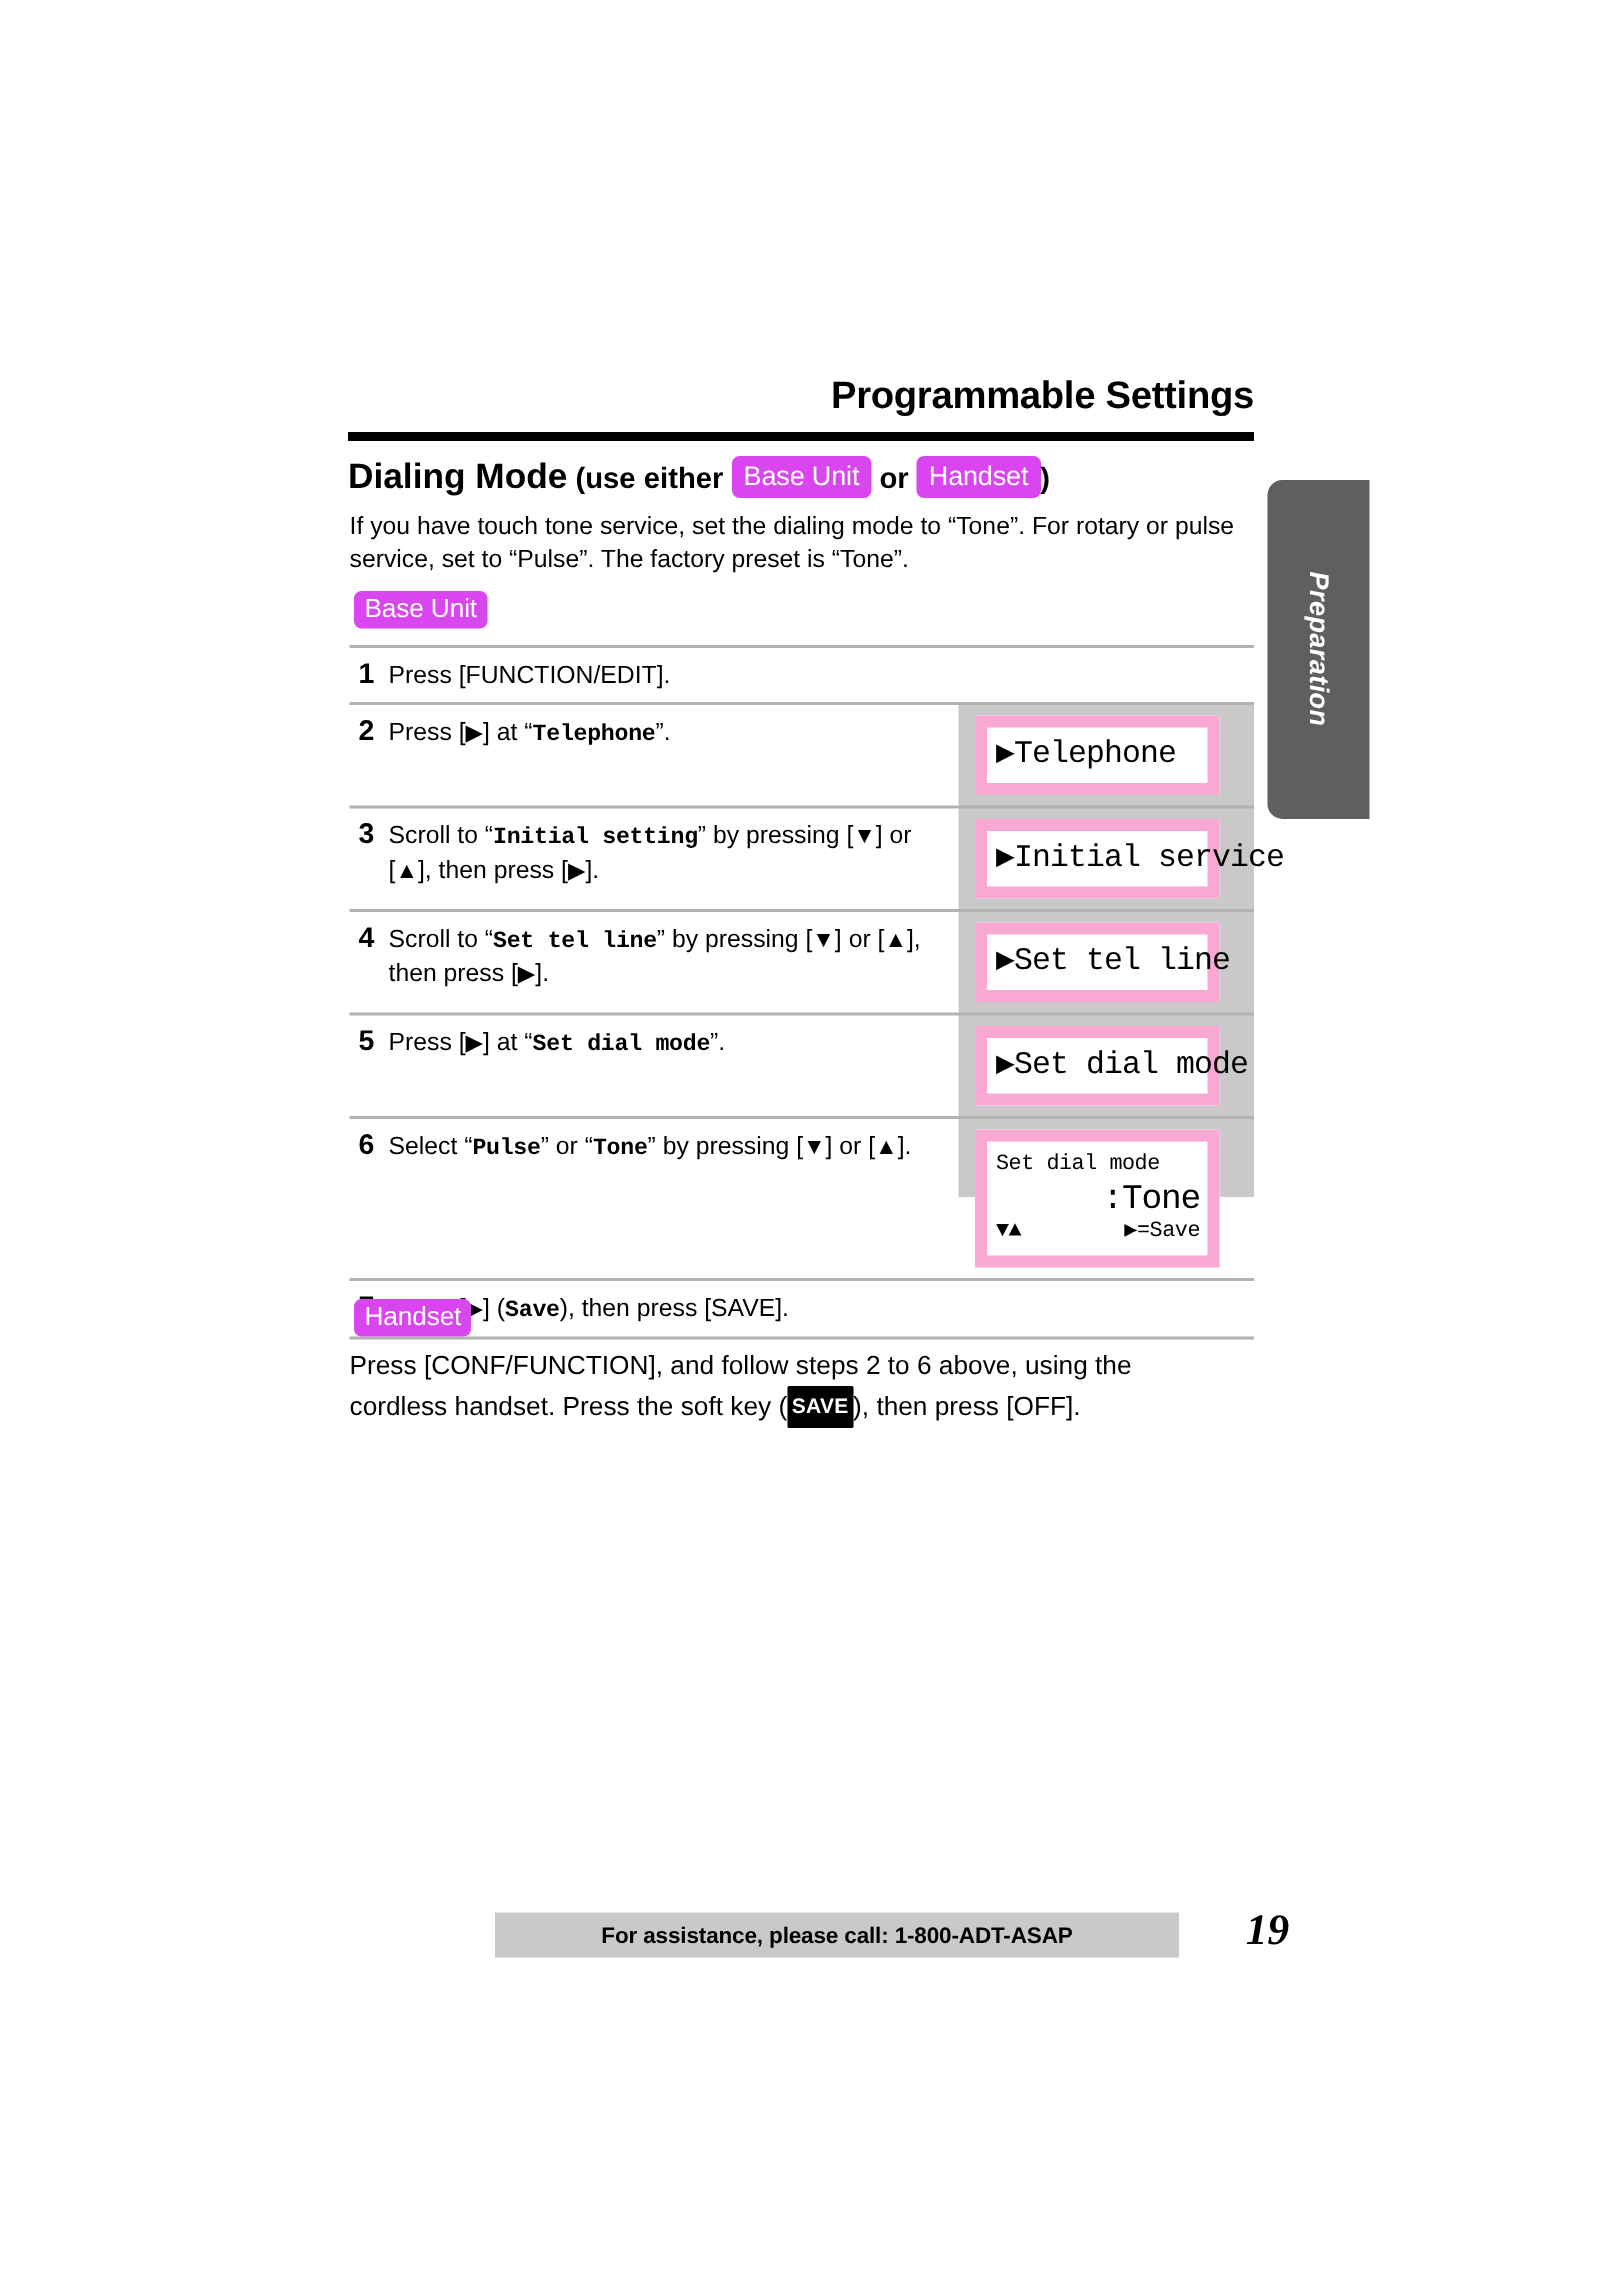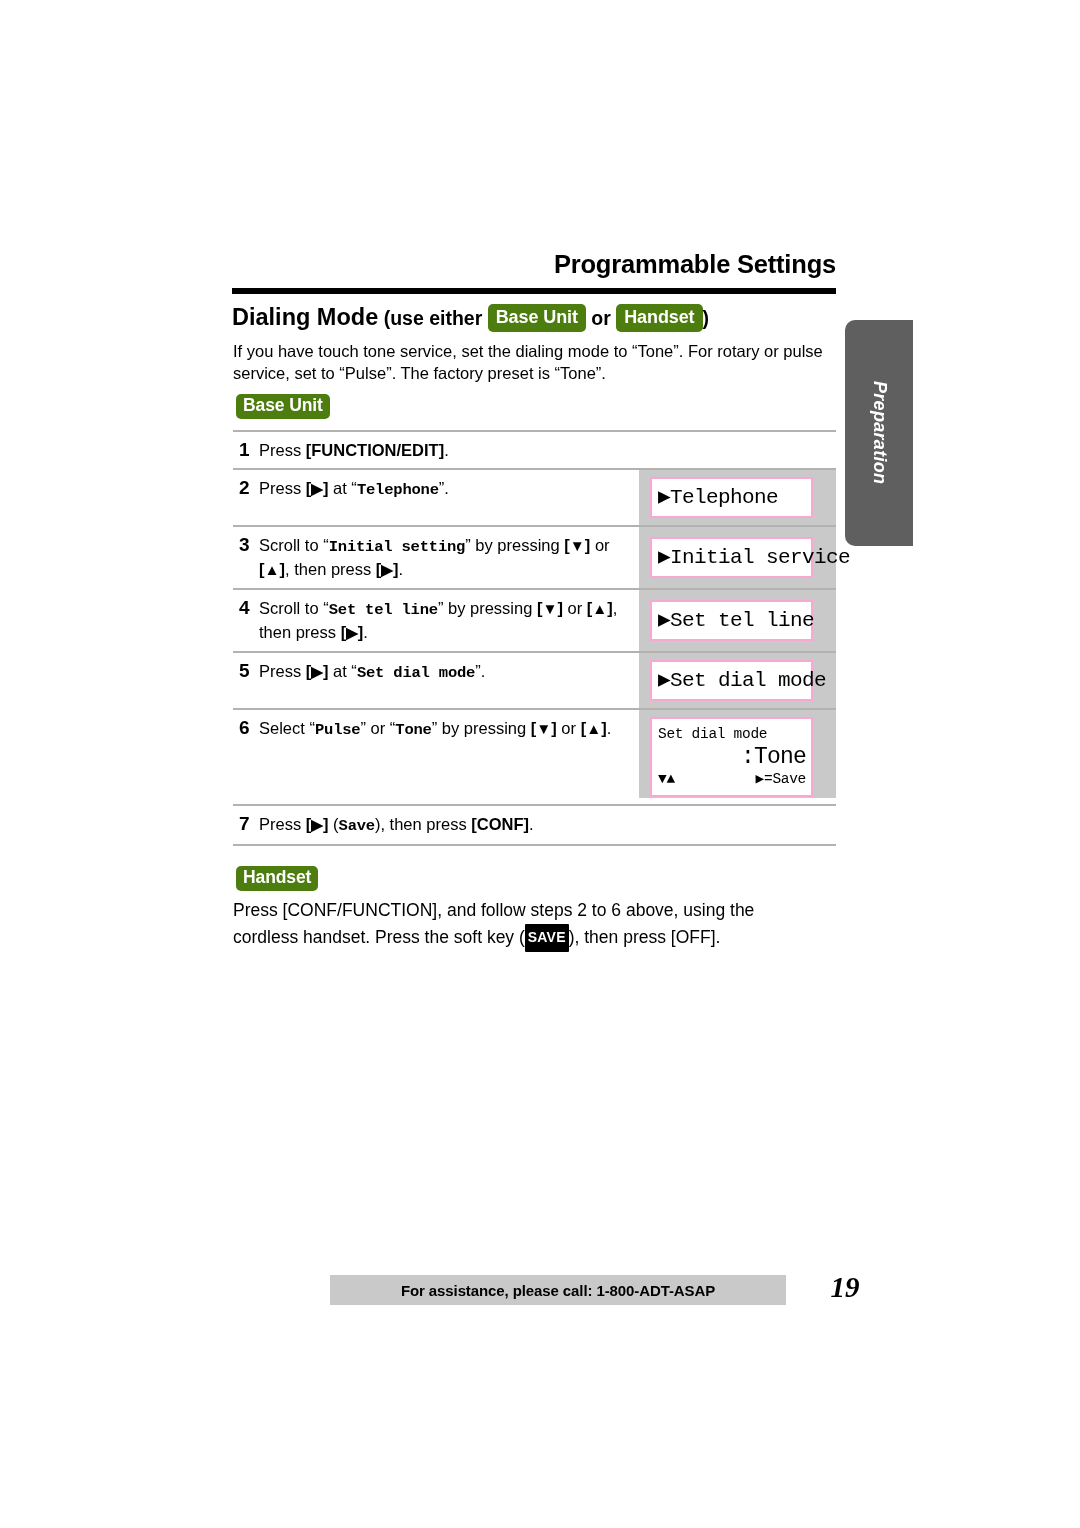--- a/index.html
+++ b/index.html
@@ -60,26 +60,26 @@
     font-weight: bold;
   }
   .section-heading .sub {
     font-size: 19.5px;
     font-weight: bold;
   }
 
   
   .pill {
     display: inline-block;
-    background: #4d7c0f;
+    background: #d946ef;
     color: #ffffff;
     border-radius: 5px;
     padding: 1px 7px 2px 7px;
     font-size: 17.5px;
-    font-weight: bold;
+    font-weight: normal;
     line-height: 1.25;
     vertical-align: 2px;
     letter-spacing: -0.1px;
   }
   .pill.big {
     font-size: 18px;
     padding: 2px 8px 3px 8px;
   }
 
   
@@ -170,21 +170,21 @@
     line-height: 22px;
     box-sizing: border-box;
   }
   .step-text {
     flex: 0 0 374px;
     font-size: 16.5px;
     line-height: 22px;
     padding-right: 6px;
     box-sizing: border-box;
   }
-  .step-text b { font-weight: bold; margin-top: 28px; }
+  .step-text b { font-weight: normal; margin-top: 28px; }
   .mono {
     font-family: "Liberation Mono", "DejaVu Sans Mono", monospace;
     font-weight: bold;
     font-size: 15.5px;
     letter-spacing: -0.2px;
   }
 
   
   .lcd-cell {
     flex: 0 0 197px;
@@ -192,21 +192,21 @@
     display: flex;
     align-items: center;
     justify-content: center;
     box-sizing: border-box;
   }
   .lcd-cell.empty { background: transparent; }
 
   .lcd {
     width: 163px;
     background: #ffffff;
-    border: 2px solid #f9a8d4;
+    border: 8px solid #f9a8d4;
     box-sizing: border-box;
     font-family: "Liberation Mono", "DejaVu Sans Mono", monospace;
     padding: 6px 5px 6px 6px;
   }
   .lcd-line-main {
     font-size: 21px;
     line-height: 25px;
     white-space: nowrap;
     letter-spacing: -0.6px;
   }
@@ -374,21 +374,21 @@
                   <span>▼▲</span>
                   <span>▶=Save</span>
                 </div>
               </div>
             </div>
           </div>
         </div>
         <div class="step-row last-border">
           <div class="step-inner">
             <div class="step-num">7</div>
-            <div class="step-text">Press <b>[<span class="tri">▶</span>]</b> (<span class="mono">Save</span>), then press <b>[CONF]</b>.</div>
+            <div class="step-text">Press <b>[<span class="tri">▶</span>]</b> (<span class="mono">Save</span>), then press <b>[SAVE]</b>.</div>
             <div class="lcd-cell empty"></div>
           </div>
         </div>
       </div>
   </div>
 
   <div class="group-label-handset">
     <span class="pill">Handset</span>
   </div>
 

